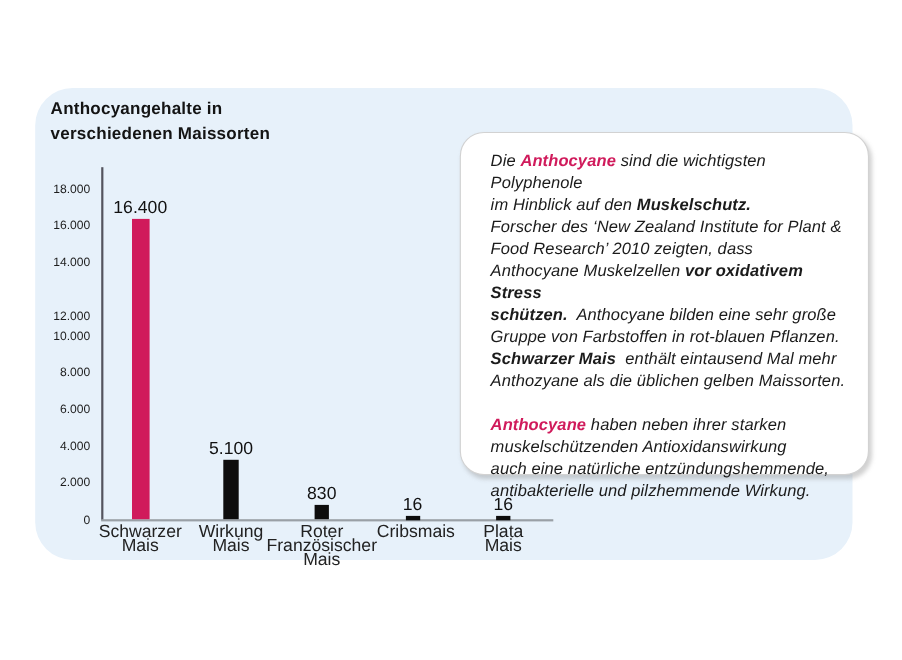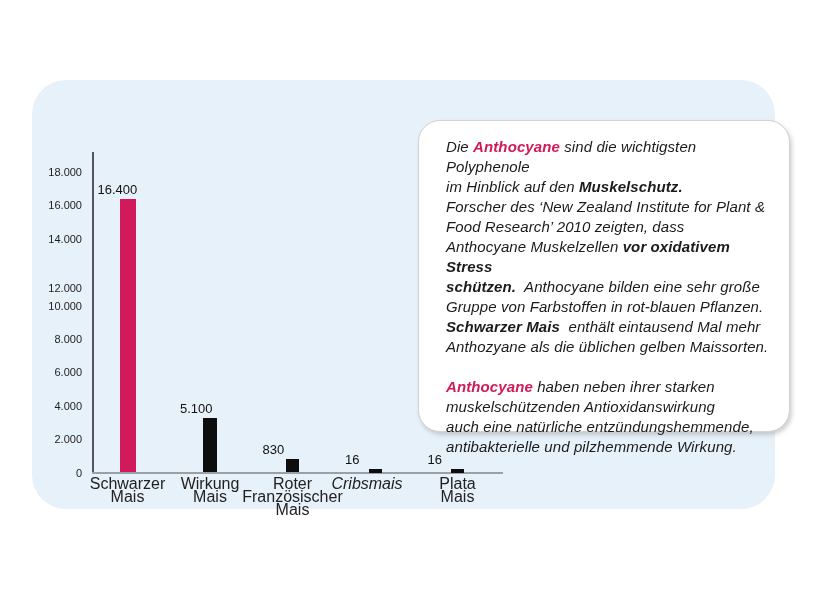--- a/index.html
+++ b/index.html
@@ -17,21 +17,21 @@
   }
   #chart-layer { position:absolute; left:0; top:0; width:820px; height:600px; }
   .axis-y { position:absolute; left:92px; top:152px; width:2px; height:321px; background:var(--axis-y,#54545E); }
   .axis-x { position:absolute; left:92px; top:471.5px; width:411px; height:2px; background:var(--axis-x,#9AA0A6); }
   .ytick {
     position:absolute; left:34px; width:48px; text-align:right;
     font-size:11px; color:#1d1d1d; height:12px; line-height:12px;
   }
   .bar { position:absolute; }
   .bar-value {
-    position:absolute; width:60px; text-align:left; font-size:13px;
+    position:absolute; width:60px; text-align:center; font-size:16px;
     color:#111; height:13px; line-height:13px;
   }
   .xcat {
     position:absolute; top:477px; width:104px; text-align:center;
     font-size:16px; line-height:13px; color:#222;
   }
   .infobox {
     position:absolute; left:418px; top:120px; width:372px; height:312px;
     background:#ffffff; border:1.5px solid var(--ib-border,#D2D2D2);
     border-radius:22px; box-shadow:2px 3px 4px rgba(140,140,140,.4);
@@ -45,20 +45,24 @@
   .seg-b { font-weight:bold; }
   .seg-a { font-weight:bold; color:var(--accent,#D01A5B); }
 </style>
 </head>
 <body>
 
 <div class="screen">
 
   <div class="panel"></div>
 
+  <div class="chart-title">
+    <div>Anthocyangehalte in</div>
+    <div>verschiedenen Maissorten</div>
+  </div>
 
   <div id="chart-layer">
     <div class="axis-y"></div>
     <div class="axis-x"></div>
   <div class="ytick" style="top: 466.5px;">0</div>
       <div class="ytick" style="top: 433.111px;">2.000</div>
       <div class="ytick" style="top: 399.722px;">4.000</div>
       <div class="ytick" style="top: 366.333px;">6.000</div>
       <div class="ytick" style="top: 332.944px;">8.000</div>
       <div class="ytick" style="top: 299.556px;">10.000</div>
@@ -80,21 +84,21 @@
       </div>
       <div class="bar" style="left: 286px; top: 458.644px; width: 13px; height: 13.8564px; background: rgb(13, 13, 13);"></div>
       <div class="bar-value" style="left: 262.5px; top: 442.644px;">830</div>
       <div class="xcat" style="left: 240.5px;">
         <div>Roter</div>
         <div>Französischer</div>
         <div>Mais</div>
       </div>
       <div class="bar" style="left: 368.5px; top: 468.5px; width: 13px; height: 4px; background: rgb(13, 13, 13);"></div>
       <div class="bar-value" style="left: 345px; top: 452.5px;">16</div>
-      <div class="xcat" style="left: 315px; font-style: italic;">
+      <div class="xcat" style="left: 326px;">
         <div>Cribsmais</div>
       </div>
       <div class="bar" style="left: 451px; top: 468.5px; width: 13px; height: 4px; background: rgb(13, 13, 13);"></div>
       <div class="bar-value" style="left: 427.5px; top: 452.5px;">16</div>
       <div class="xcat" style="left: 405.5px;">
         <div>Plata</div>
         <div>Mais</div>
       </div>
     </div>
 

